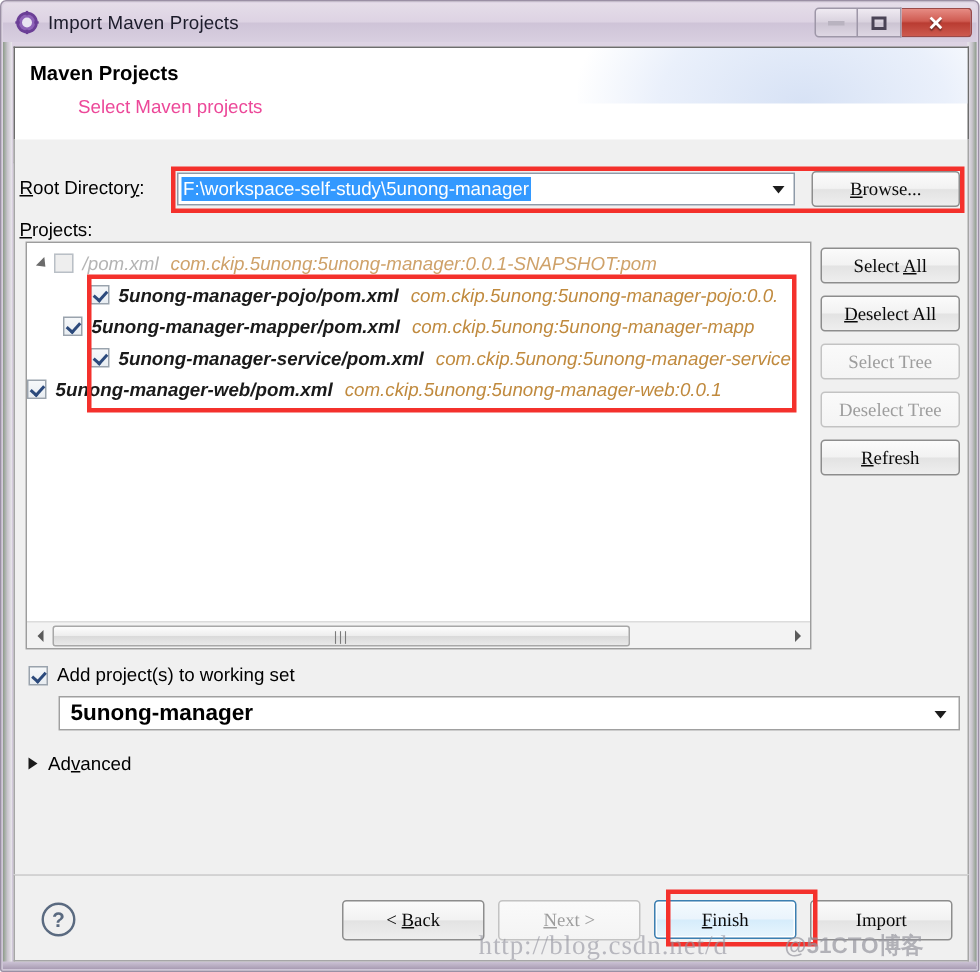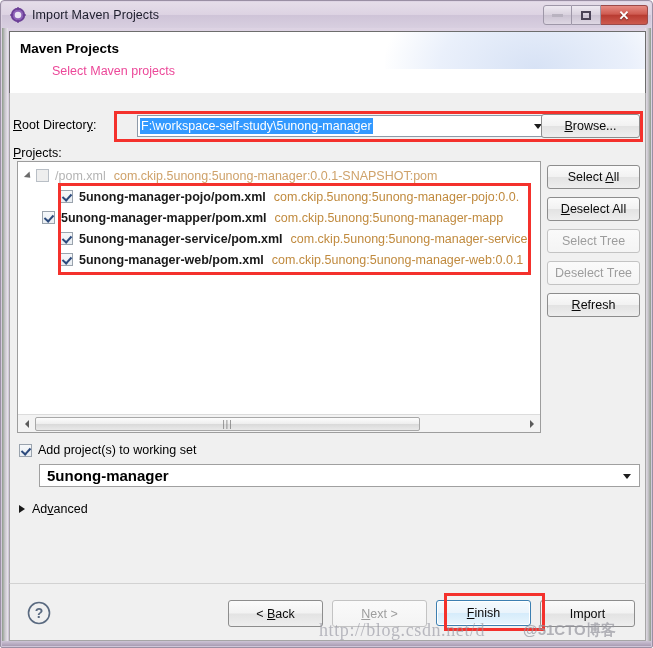--- a/index.html
+++ b/index.html
@@ -144,21 +144,21 @@
     font-size: 12.5px;
   }
   .mn { text-decoration: underline; }
   #root-combo {
     position: absolute;
     left: 117px; top: 114px;
     width: 412px; height: 22px;
     box-sizing: border-box;
     background: #ffffff;
     border: 1px solid #8e9aa8;
-    display: flex; align-items: center; margin-left: 19px;
+    display: flex; align-items: center;
   }
   #root-value {
     margin-left: 2px;
     padding: 1px 1px;
     background: #3399ff;
     color: #ffffff;
     font-size: 12.5px;
     white-space: nowrap;
   }
   #root-arrow {
@@ -177,20 +177,21 @@
   
   .pbtn {
     box-sizing: border-box;
     border: 1px solid #8d8d8d;
     border-radius: 3px;
     background: linear-gradient(to bottom, #fbfbfb 0%, #f2f2f2 48%, #e3e3e3 52%, #eeeeee 100%);
     display: flex; align-items: center; justify-content: center;
     font-size: 12.5px;
     color: #0a0a0a;
     cursor: default;
+    font-family: Liberation Serif, serif;
   }
   .pbtn.disabled {
     color: #9d9d9d;
     border-color: #c3c3c3;
     background: linear-gradient(to bottom, #fafafa, #f4f4f4);
   }
 
   
   #lbl-projects {
     position: absolute; left: 12px; top: 145px;
@@ -204,20 +205,21 @@
     background: #ffffff;
     border: 1px solid #9d9d9d;
     overflow: hidden;
   }
   .trow {
     height: 21px;
     display: flex;
     align-items: center;
     white-space: nowrap;
     font-size: 12.5px;
+    font-style: italic;
   }
   .twisty {
     width: 0; height: 0;
     margin-left: 8px; margin-right: 5px;
     border-left: 5px solid #6b6b6b;
     border-top: 4px solid transparent;
     border-bottom: 4px solid transparent;
     transform: rotate(45deg);
     flex: 0 0 auto;
   }
@@ -471,21 +473,21 @@
       <span class="tname">5unong-manager-mapper/pom.xml</span>
       <span class="tcoord">com.ckip.5unong:5unong-manager-mapp</span>
     </div>
 
     <div class="trow" style="padding-left:42px;">
       <span class="cbox checked"></span>
       <span class="tname">5unong-manager-service/pom.xml</span>
       <span class="tcoord">com.ckip.5unong:5unong-manager-service</span>
     </div>
 
-    <div class="trow" style="padding-left:42px;text-align:center;">
+    <div class="trow" style="text-align:center;">
       <span class="cbox checked"></span>
       <span class="tname">5unong-manager-web/pom.xml</span>
       <span class="tcoord">com.ckip.5unong:5unong-manager-web:0.0.1</span>
     </div>
 
     <div id="tree-sb">
       <span class="sb-arrow">
           <span class="sb-tri-l"></span>
         </span>
       <div id="sb-thumb">

